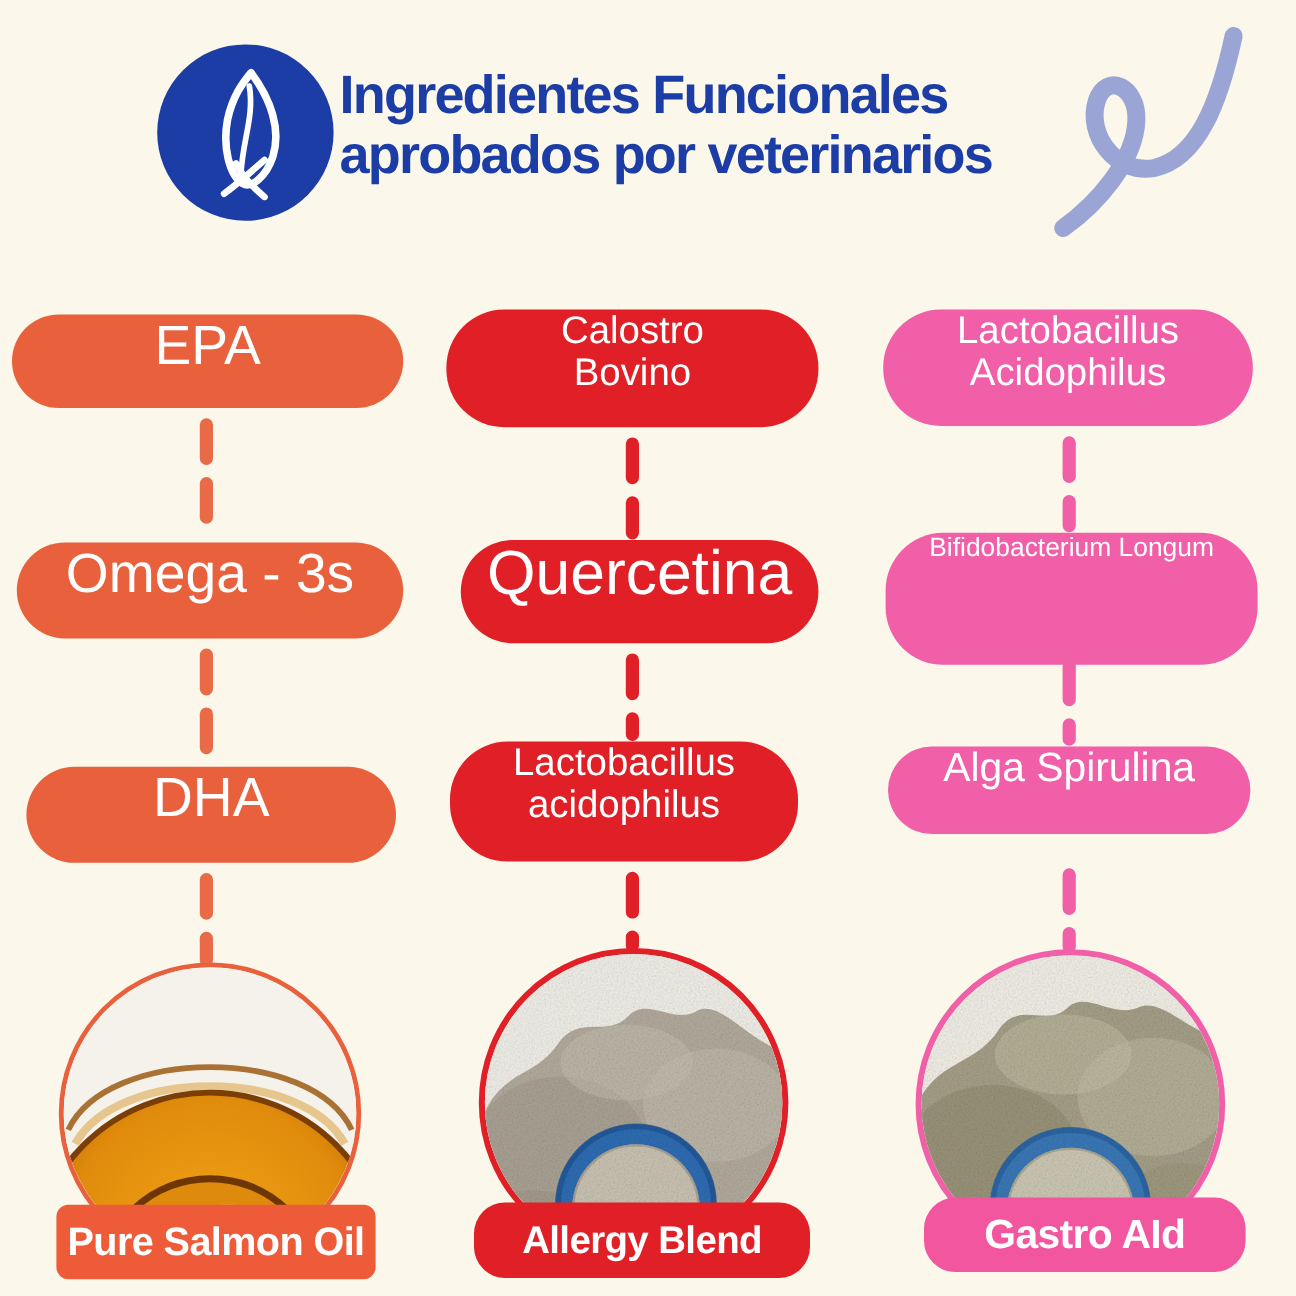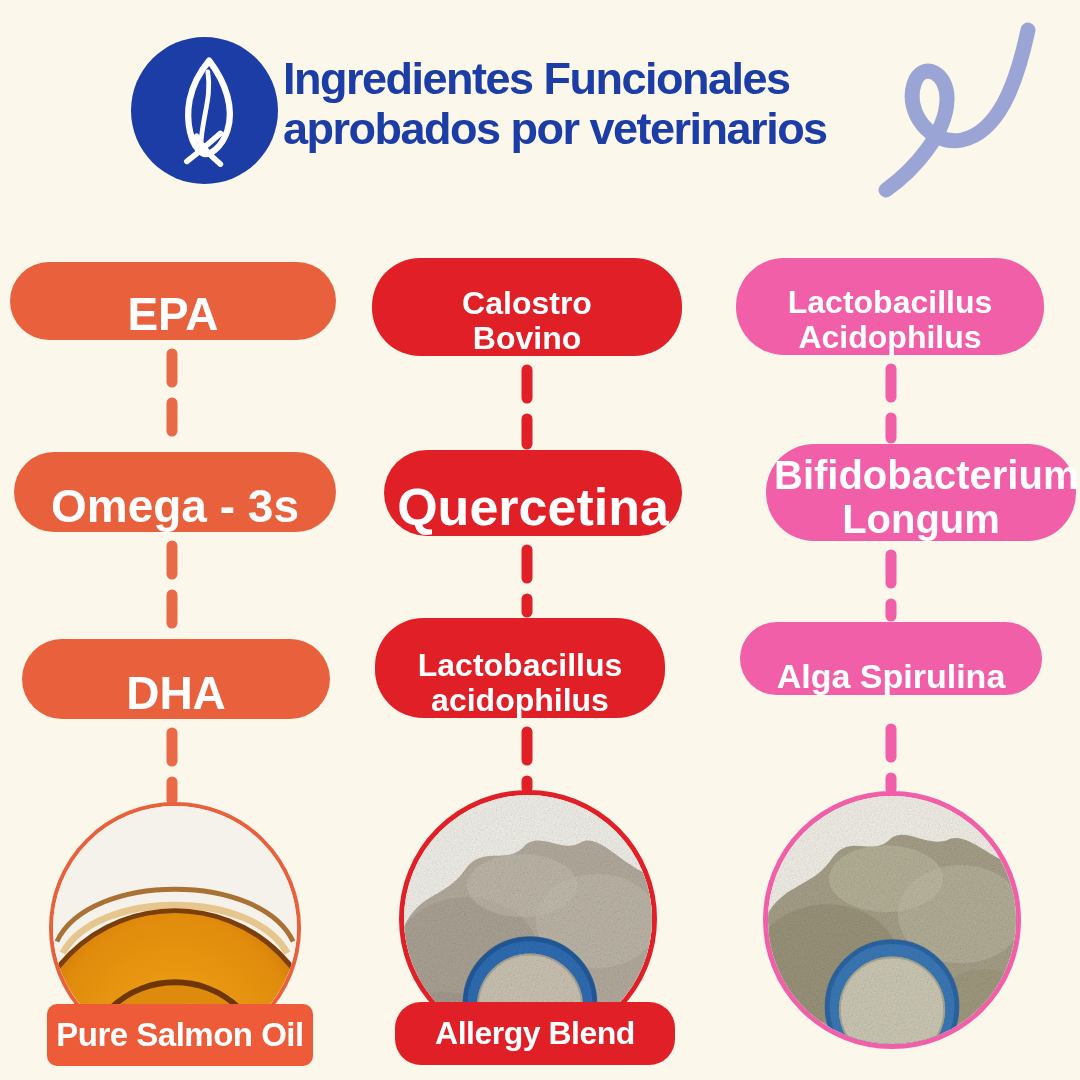--- a/index.html
+++ b/index.html
@@ -15,34 +15,34 @@
   }
   .badge svg{width:86px;height:112px;}
   .title{
     position:absolute;left:283px;top:54px;width:680px;
     color:#1C3CA6;font-size:45px;font-weight:700;line-height:1.12;
     letter-spacing:-1.5px;
   }
   .deco-layer{position:absolute;left:0;top:0;width:1080px;height:1080px;pointer-events:none;}
   
   .pill{
-    position:absolute;display:flex;align-items:flex-end;justify-content:center;
-    color:#fff;font-weight:700;text-align:center;border-radius:48px;
+    position:absolute;display:flex;align-items:flex-start;justify-content:center;
+    color:#fff;font-weight:400;text-align:center;border-radius:48px;
     line-height:1.1;
   }
   .pill span{display:block;}
   .c1{background:#E8613C;}
   .c2{background:#E01F26;}
   .c3{background:#F05FA7;}
   .p11{left:10px; top:262px;width:326px;height:78px; font-size:46px;}
   .p21{left:372px;top:258px;width:310px;height:98px; font-size:32px;}
   .p31{left:736px;top:258px;width:308px;height:97px; font-size:32px;}
   .p12{left:14px; top:452px;width:322px;height:80px; font-size:46px;}
   .p22{left:384px;top:450px;width:298px;height:86px; font-size:52px;}
-  .p32{left:766px;top:444px;width:310px;height:97px; font-size:40px;}
+  .p32{left:738px;top:444px;width:310px;height:110px; font-size:22px;}
   .p13{left:22px; top:639px;width:308px;height:80px; font-size:46px;}
   .p23{left:375px;top:618px;width:290px;height:100px;font-size:32px;}
   .p33{left:740px;top:622px;width:302px;height:73px; font-size:34px;}
   .p21 span{max-width:210px;}
   .p23 span{max-width:256px;}
   .p31 span{max-width:258px;}
   .p32 span{max-width:294px;}
   
   .photo{
     position:absolute;border-radius:50%;overflow:hidden;box-sizing:border-box;background:#F4F2EA;
@@ -191,14 +191,17 @@
       <rect width="252" height="252" filter="url(#grain)" opacity="0.42" style="mix-blend-mode:multiply"></rect>
     </svg>
   </div>
 
   <div class="plabel lbl1">
       <span>Pure Salmon Oil</span>
     </div>
   <div class="plabel lbl2">
       <span>Allergy Blend</span>
     </div>
+  <div class="plabel lbl3">
+      <span>Gastro AId</span>
+    </div>
 
 </div>
 
 </body></html>

